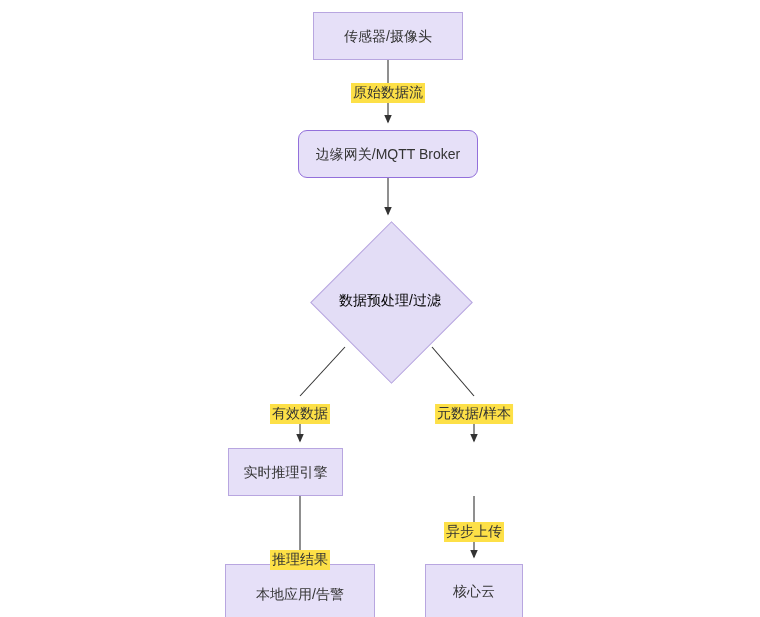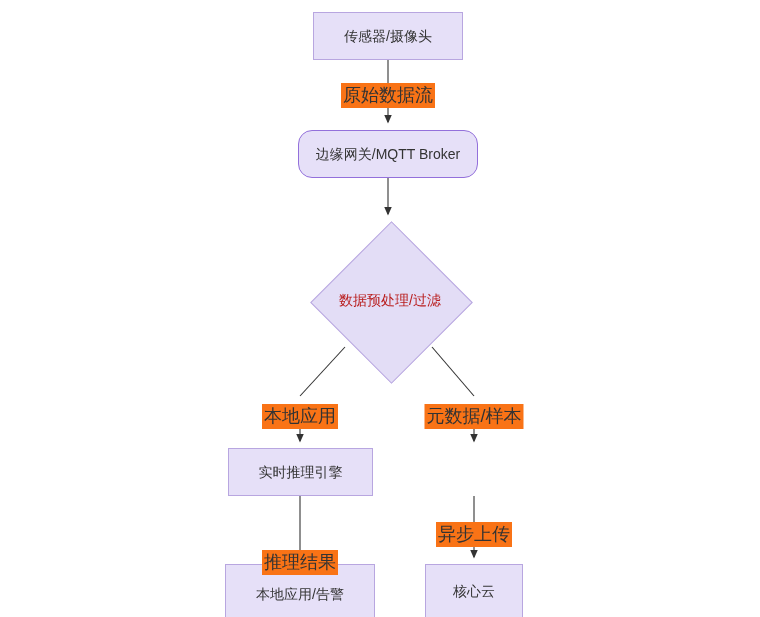--- a/index.html
+++ b/index.html
@@ -65,29 +65,29 @@
   }
   .node-diamond .diamond-label {
     position: absolute;
     left: 0;
     top: 0;
     width: 100%;
     height: 100%;
     display: flex;
     align-items: center;
     justify-content: center;
-    color: #b91c1c;
+    color: #000000;
     font-size: 14px;
     white-space: nowrap;
   }
   .edge-label {
     position: absolute;
-    background: #f97316;
+    background: #fde047;
     color: #333333;
-    font-size: 18px;
+    font-size: 14px;
     line-height: 1.25;
     padding: 1px 2px;
     white-space: nowrap;
     transform: translateX(-50%);
   }
 </style>
 </head>
 <body>
 
 <div id="flow-canvas">
@@ -111,45 +111,45 @@
 
     <path d="M300,492 L300,553" stroke="#333333" stroke-width="1.1" fill="none" marker-end="url(#arrowhead)"></path>
 
     <path d="M474,492 L474,553" stroke="#333333" stroke-width="1.1" fill="none" marker-end="url(#arrowhead)"></path>
   </svg>
 
   <div class="node" style="left:313px; top:8px; width:150px; height:48px;">
     <span>传感器/摄像头</span>
   </div>
 
-  <div class="node rounded" style="left:298px; top:126px; width:180px; height:48px;border-radius:14px;">
+  <div class="node rounded" style="left:298px; top:126px; width:180px; height:48px;">
     <span>边缘网关/MQTT Broker</span>
   </div>
 
   <div class="node-diamond" style="left:310px; top:217px; width:160px; height:160px;">
     <div class="diamond-shape"></div>
     <div class="diamond-label">数据预处理/过滤</div>
   </div>
 
-  <div class="node" style="left:228px; top:444px; width:145px; height:48px;text-align:right;">
+  <div class="node" style="left:228px; top:444px; width:115px; height:48px;text-align:right;">
     <span>实时推理引擎</span>
   </div>
 
 
   <div class="node" style="left:225px; top:560px; width:150px; height:61px;">
     <span>本地应用/告警</span>
   </div>
 
   <div class="node" style="left:425px; top:560px; width:98px; height:55px;">
     <span>核心云</span>
   </div>
 
   <div class="edge-label" style="left:388px; top:79px;">原始数据流</div>
 
-  <div class="edge-label" style="left:300px; top:400px;">本地应用</div>
+  <div class="edge-label" style="left:300px; top:400px;">有效数据</div>
 
   <div class="edge-label" style="left:474px; top:400px;">元数据/样本</div>
 
   <div class="edge-label" style="left:300px; top:518px;margin-top:28px;">推理结果</div>
 
   <div class="edge-label" style="left:474px; top:518px;">异步上传</div>
 
 </div>
 
 </body></html>

